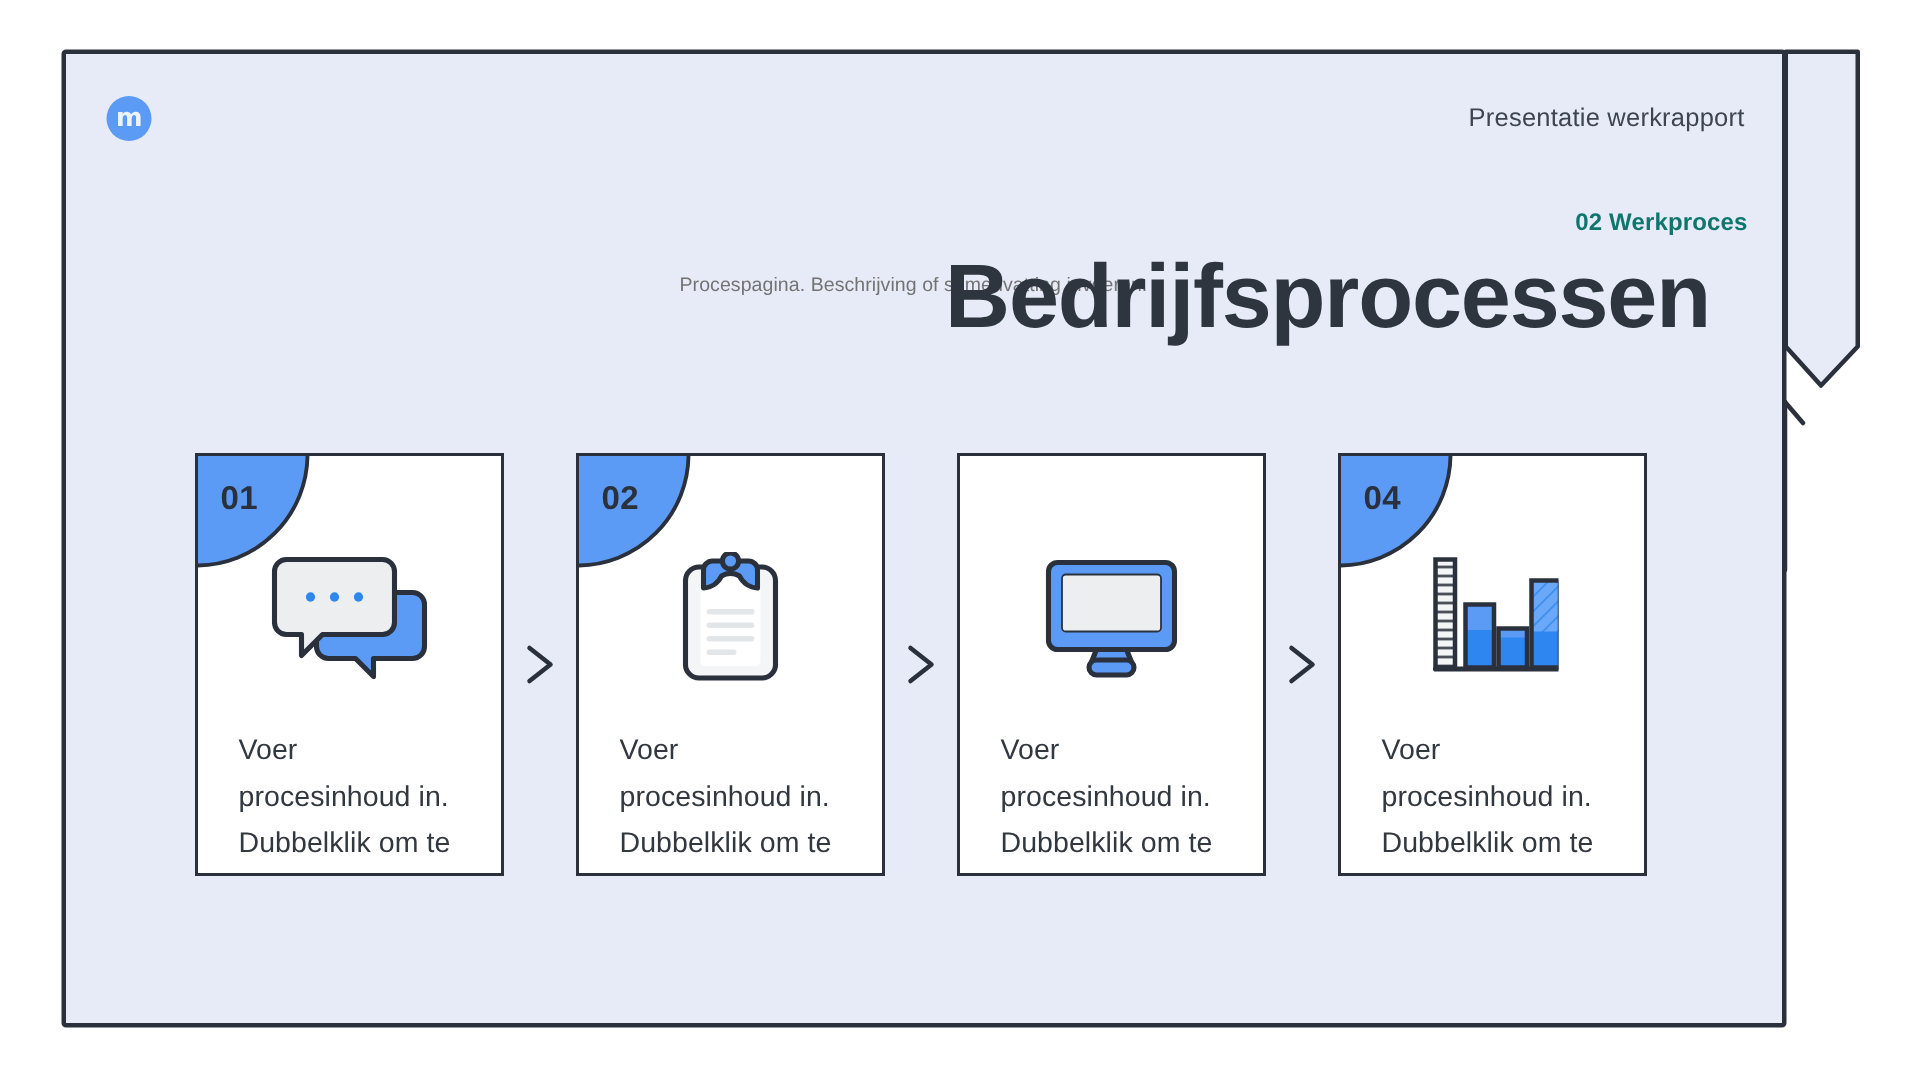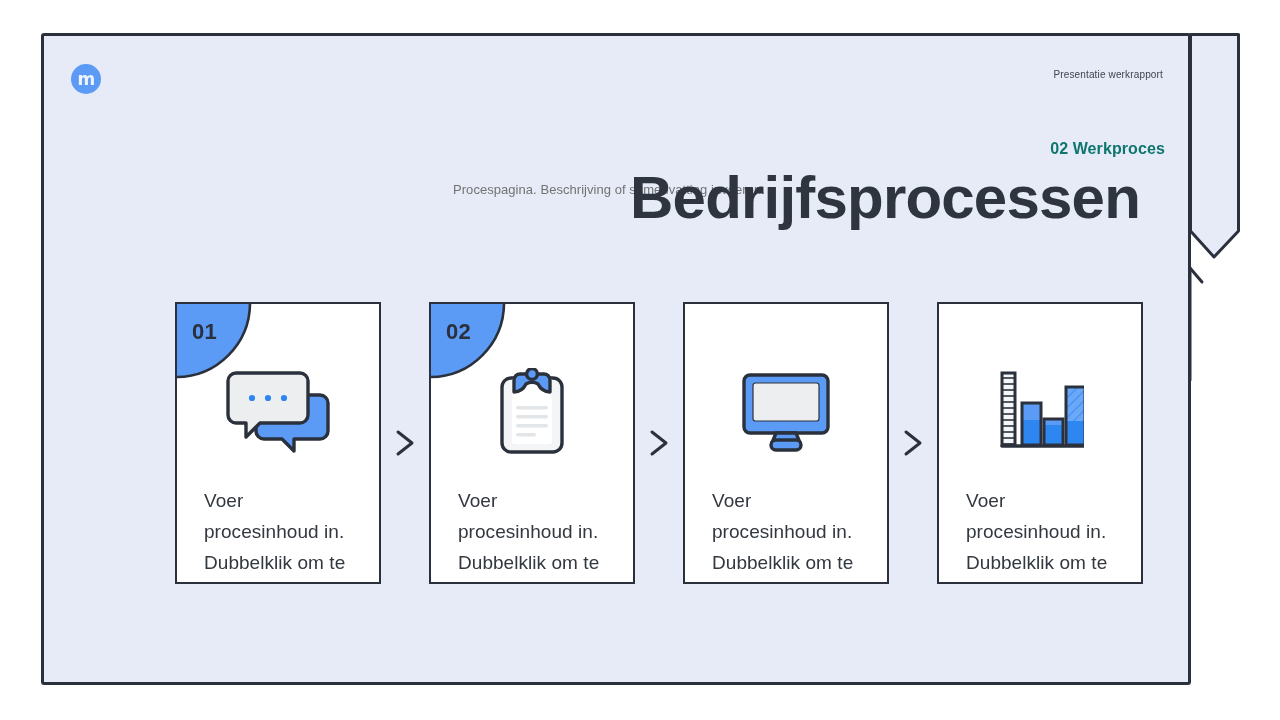--- a/index.html
+++ b/index.html
@@ -74,21 +74,21 @@
     line-height: 1;
     letter-spacing: -0.5px;
     font-family: "DejaVu Sans", sans-serif;
   }
 
   
   .eyebrow {
     position: absolute;
     right: 25px;
     top: 33px;
-    font-size: 10px;
+    font-size: 17px;
     color: #3e4450;
     letter-spacing: 0.15px;
     white-space: nowrap;
   }
   .kicker {
     position: absolute;
     right: 23px;
     top: 104px;
     font-size: 16px;
     font-weight: 700;
@@ -118,21 +118,21 @@
   }
 
   
   .cards {
     position: absolute;
     left: 0;
     top: 262px;
     width: 100%;
     height: 290px;
     display: flex;
-    justify-content: center;
+    justify-content: flex-start;
     padding-left: 86px;
     gap: 0;
   }
   .card-slot {
     position: relative;
     display: flex;
     align-items: center;
   }
 
   .card {
@@ -303,20 +303,27 @@
         </div>
 
         <div class="connector">
           <svg width="26" height="30" viewBox="0 0 26 30">
             <path d="M6 4 L20 15 L6 26" fill="none" stroke="#2b313c" stroke-width="3" stroke-linecap="round" stroke-linejoin="round"></path>
           </svg>
         </div>
 
         <div class="card-slot">
           <div class="card">
+            <div class="corner">
+              <svg width="76" height="76" viewBox="0 0 76 76">
+                <path d="M0 0 H74 A74 74 0 0 1 0 74 Z" fill="#5b9bf5"></path>
+                <path d="M74 0 A74 74 0 0 1 0 74" fill="none" stroke="#2b313c" stroke-width="2.6"></path>
+              </svg>
+              <span class="corner-num">04</span>
+            </div>
             <div class="card-icon">
               <svg width="88" height="86" viewBox="0 0 88 86">
                 <defs>
                   <pattern id="hatch" patternUnits="userSpaceOnUse" width="7" height="7" patternTransform="rotate(45)">
                     <rect width="7" height="7" fill="#6ba8f7"></rect>
                     <line x1="0" y1="0" x2="0" y2="7" stroke="#3d8ff2" stroke-width="2.4"></line>
                   </pattern>
                   <pattern id="ruler" patternUnits="userSpaceOnUse" width="12" height="6">
                     <rect width="12" height="6" fill="#f4f5f6"></rect>
                     <line x1="0" y1="3" x2="12" y2="3" stroke="#2b313c" stroke-width="1.6"></line>

